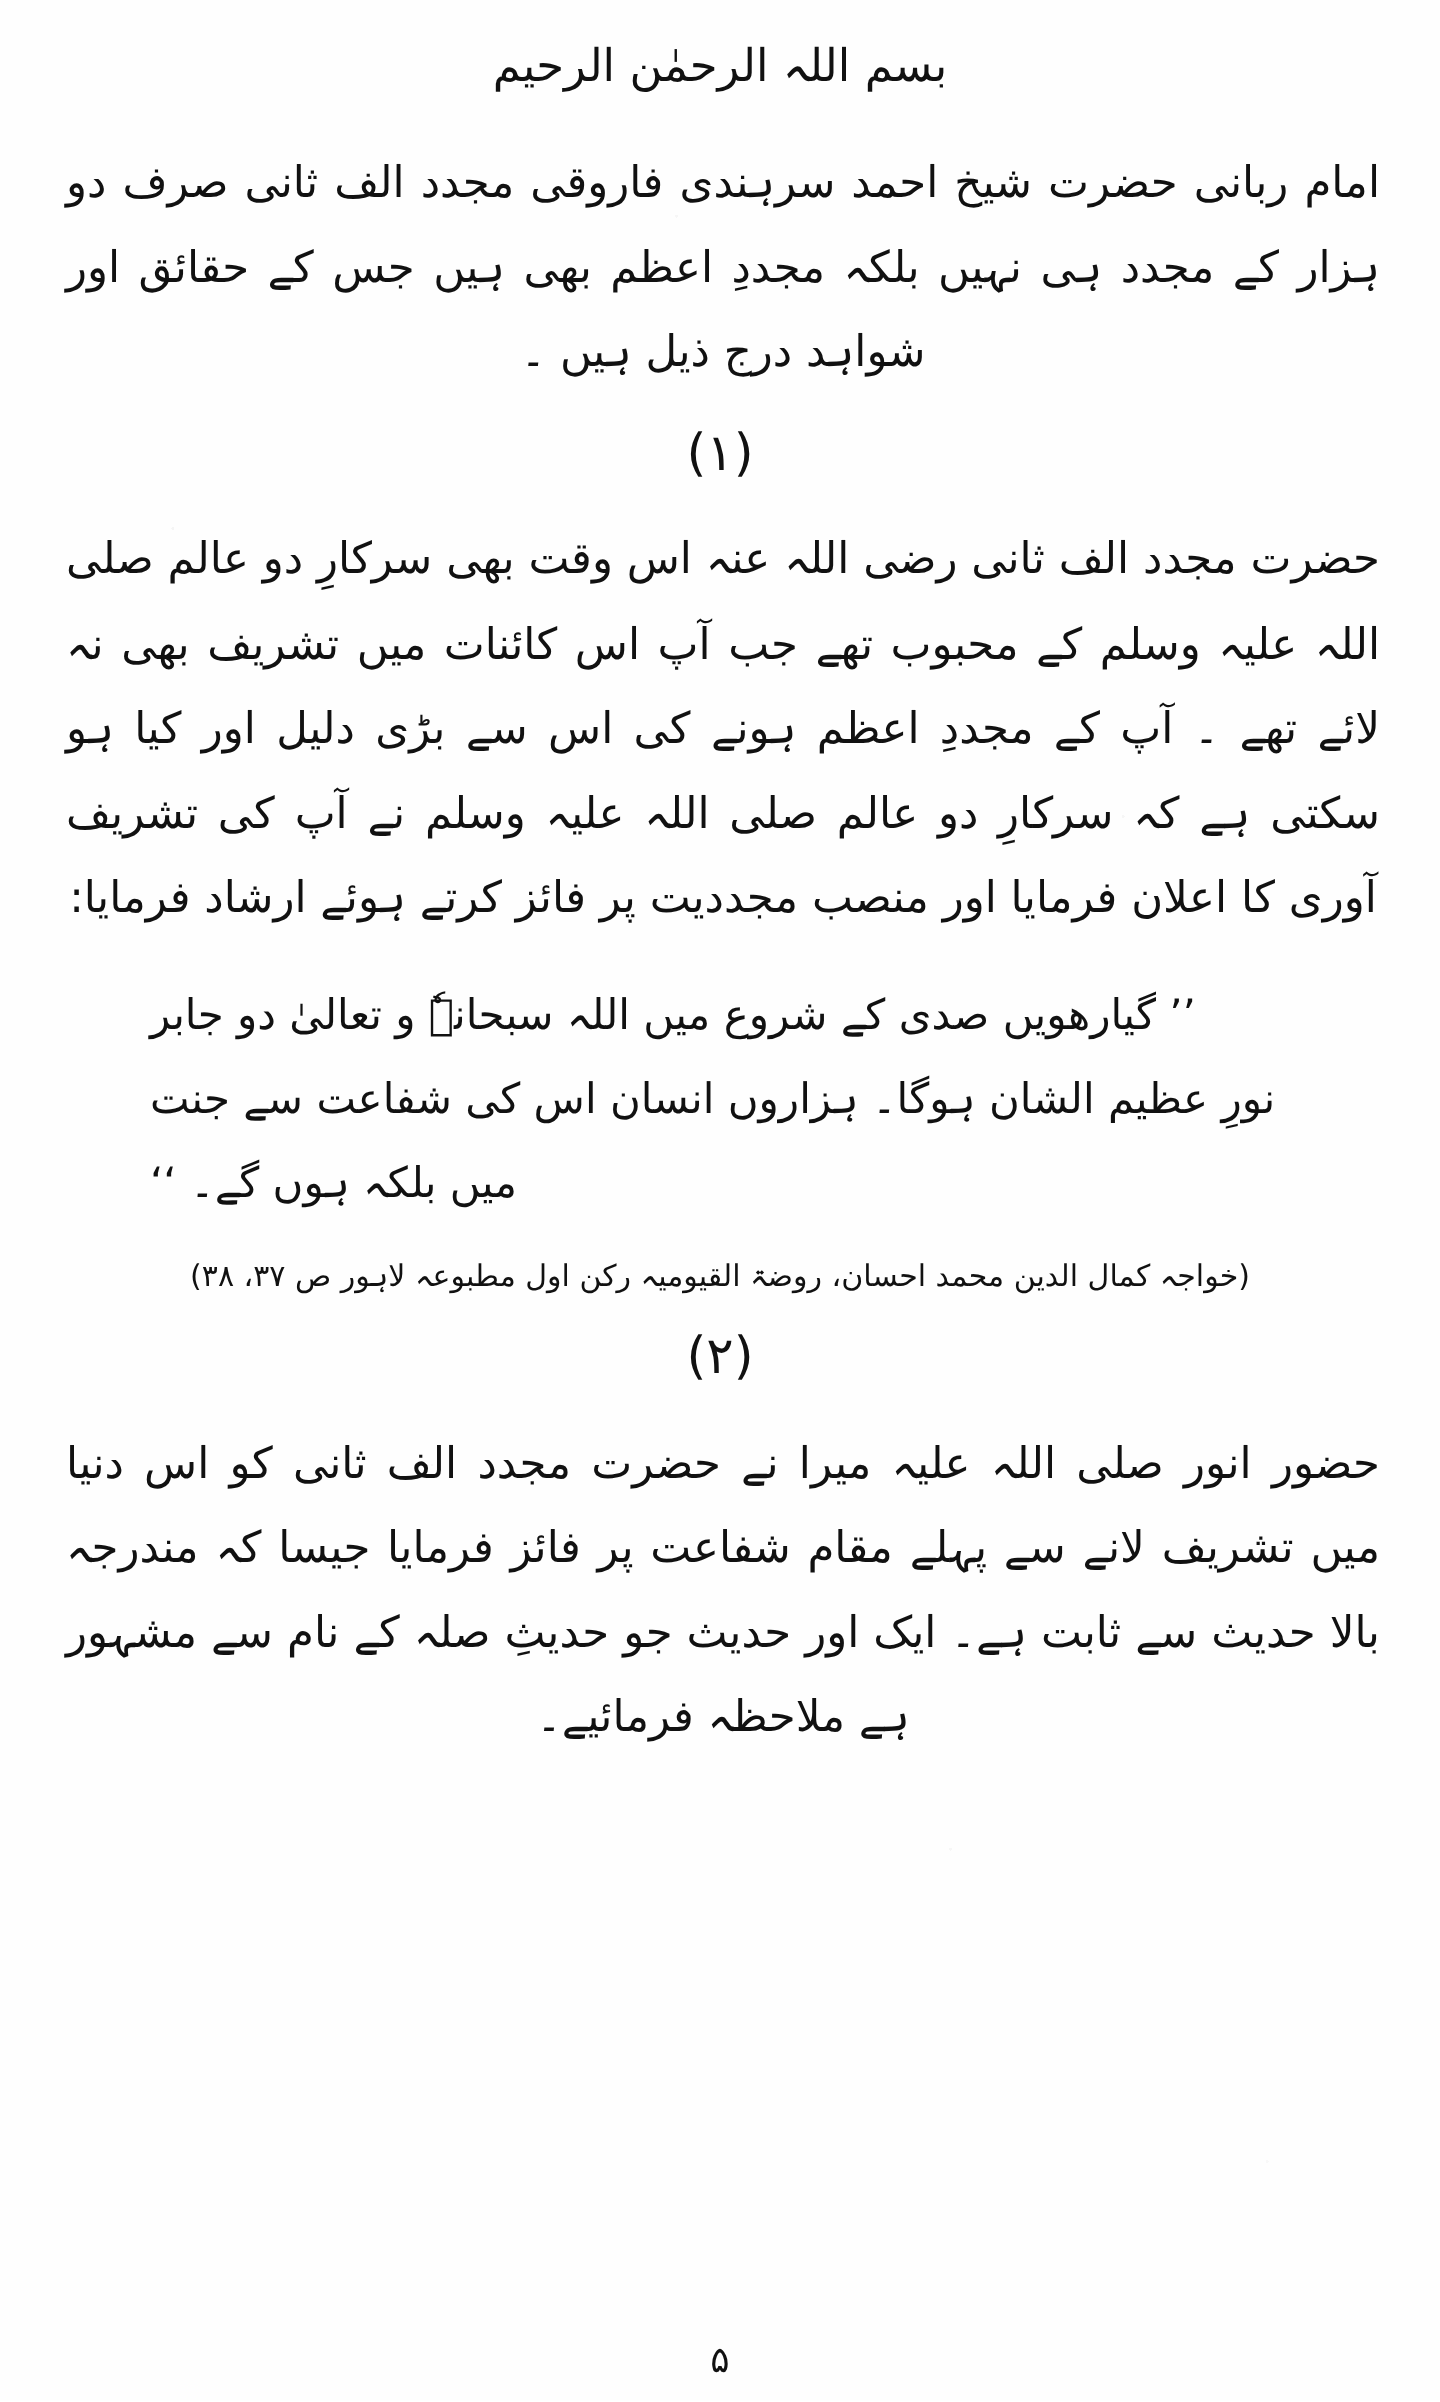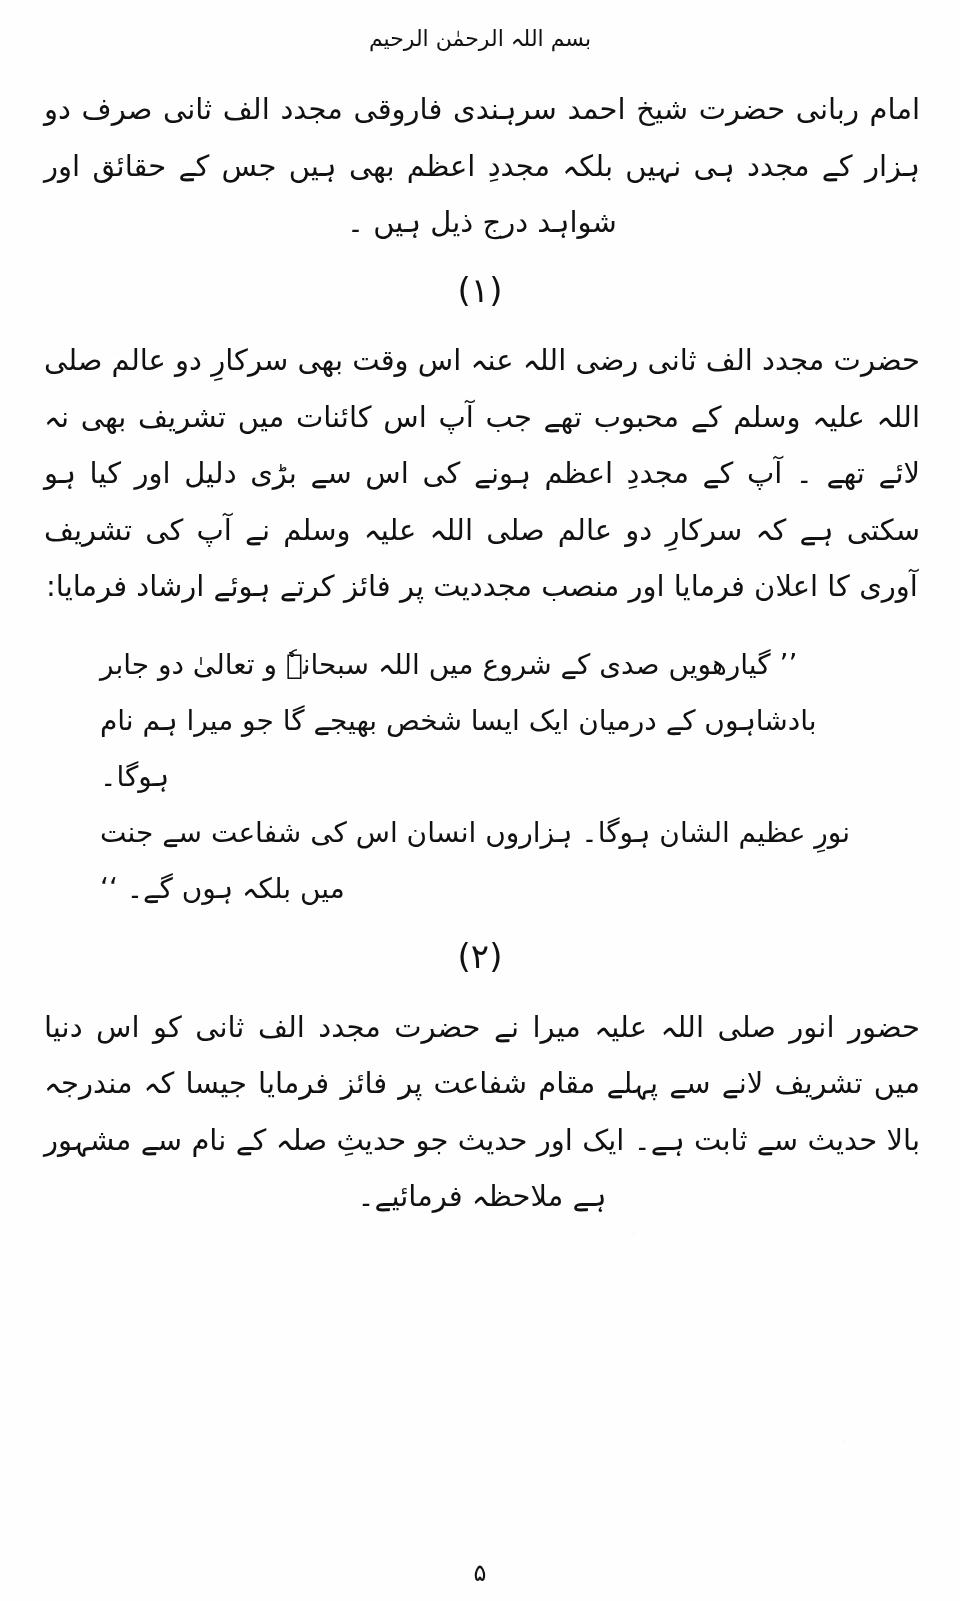--- a/index.html
+++ b/index.html
@@ -29,21 +29,21 @@
       radial-gradient(circle at 12% 22%, rgba(0,0,0,0.035) 0 1px, transparent 1px),
       radial-gradient(circle at 47% 9%, rgba(0,0,0,0.03) 0 1px, transparent 1px),
       radial-gradient(circle at 78% 34%, rgba(0,0,0,0.03) 0 1px, transparent 1px),
       radial-gradient(circle at 30% 61%, rgba(0,0,0,0.028) 0 1px, transparent 1px),
       radial-gradient(circle at 66% 77%, rgba(0,0,0,0.03) 0 1px, transparent 1px),
       radial-gradient(circle at 88% 90%, rgba(0,0,0,0.025) 0 1px, transparent 1px);
   }
 
   .basmala {
     text-align: center;
-    font-size: 22px;
+    font-size: 30px;
     line-height: 1.5;
     letter-spacing: 0.5px;
     margin: 4px 0 26px 0;
     font-family: "DejaVu Sans", sans-serif;
     font-weight: 500;
   }
 
   .para {
     font-size: 29px;
     line-height: 1.95;
@@ -107,25 +107,25 @@
   <div class="basmala">بسم اللہ الرحمٰن الرحیم</div>
 
   <div class="para">امام ربانی حضرت شیخ احمد سرہندی فاروقی مجدد الف ثانی صرف دو ہزار کے مجدد ہی نہیں بلکہ مجددِ اعظم بھی ہیں جس کے حقائق اور شواہد درج ذیل ہیں ۔</div>
 
   <div class="section-number">(۱)</div>
 
   <div class="para">حضرت مجدد الف ثانی رضی اللہ عنہ اس وقت بھی سرکارِ دو عالم صلی اللہ علیہ وسلم کے محبوب تھے جب آپ اس کائنات میں تشریف بھی نہ لائے تھے ۔ آپ کے مجددِ اعظم ہونے کی اس سے بڑی دلیل اور کیا ہو سکتی ہے کہ سرکارِ دو عالم صلی اللہ علیہ وسلم نے آپ کی تشریف آوری کا اعلان فرمایا اور منصب مجددیت پر فائز کرتے ہوئے ارشاد فرمایا:</div>
 
   <div class="quote">
     <span class="qline">’’ گیارھویں صدی کے شروع میں اللہ سبحانہٗ و تعالیٰ دو جابر</span>
-    <span class="qline">بادشاہوں کے درمیان ایک ایسا شخص بھیجے گا جو میرا ہم نام ہوگا۔</span>
     <span class="qline">نورِ عظیم الشان ہوگا۔ ہزاروں انسان اس کی شفاعت سے جنت</span>
     <span class="qline">میں بلکہ ہوں گے۔ ‘‘</span>
   </div>
 
+  <div class="reference">(خواجہ کمال الدین محمد احسان، روضۃ القیومیہ رکن اول مطبوعہ لاہور ص ۳۷، ۳۸)</div>
 
   <div class="section-number">(۲)</div>
 
   <div class="para tight">حضور انور صلی اللہ علیہ میرا نے حضرت مجدد الف ثانی کو اس دنیا میں تشریف لانے سے پہلے مقام شفاعت پر فائز فرمایا جیسا کہ مندرجہ بالا حدیث سے ثابت ہے۔ ایک اور حدیث جو حدیثِ صلہ کے نام سے مشہور ہے ملاحظہ فرمائیے۔</div>
 
   <div class="page-number">۵</div>
 
 </div>
 
 </body></html>

